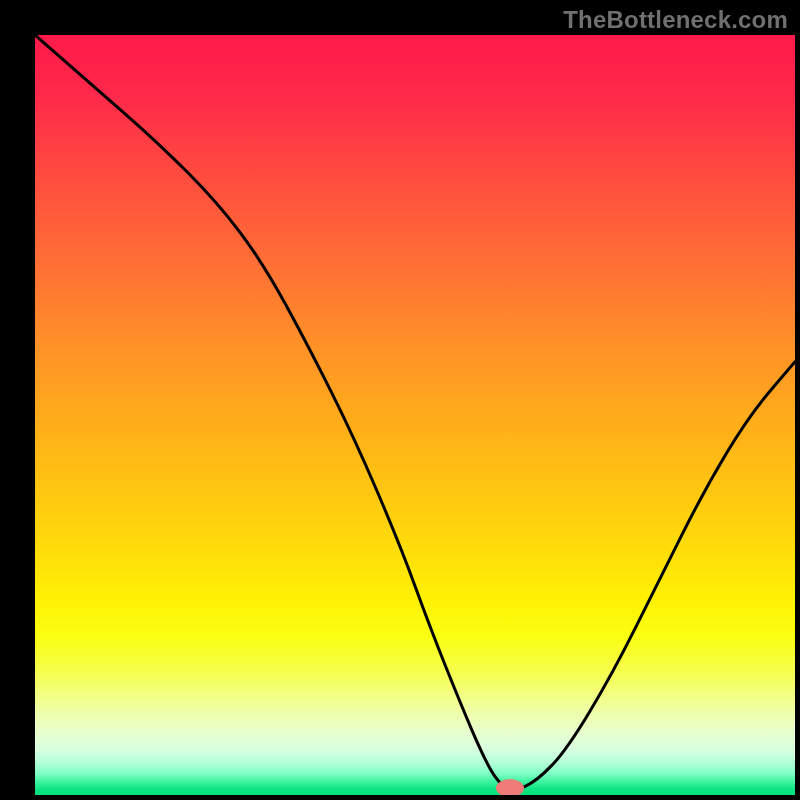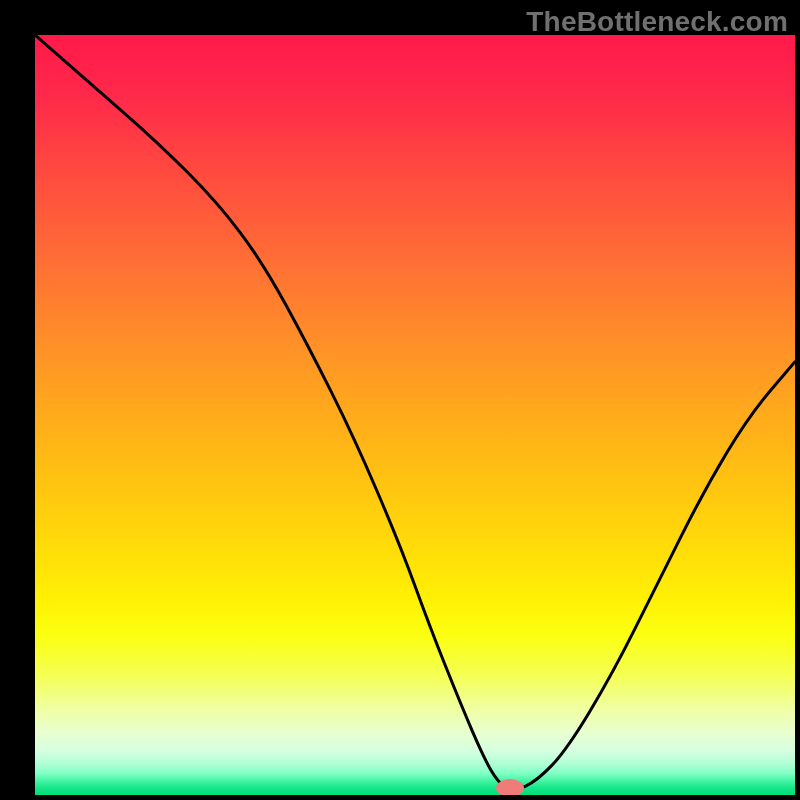--- a/index.html
+++ b/index.html
@@ -14,21 +14,21 @@
   .chart-wrap {
     position: relative;
     width: 800px;
     height: 800px;
   }
   .watermark {
     position: absolute;
     top: 6px;
     right: 12px;
     color: #707070;
-    font-size: 28px;
+    font-size: 24px;
     font-weight: 600;
     letter-spacing: 0.2px;
     z-index: 10;
     user-select: none;
   }
   svg {
     display: block;
   }
 </style>
 </head>

